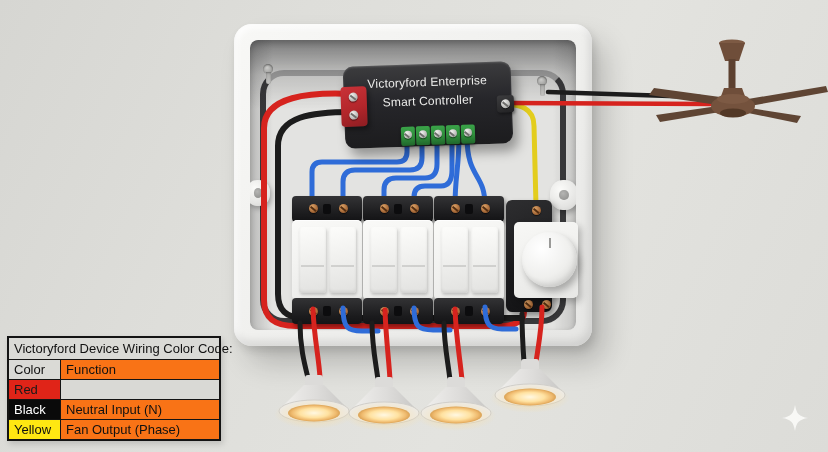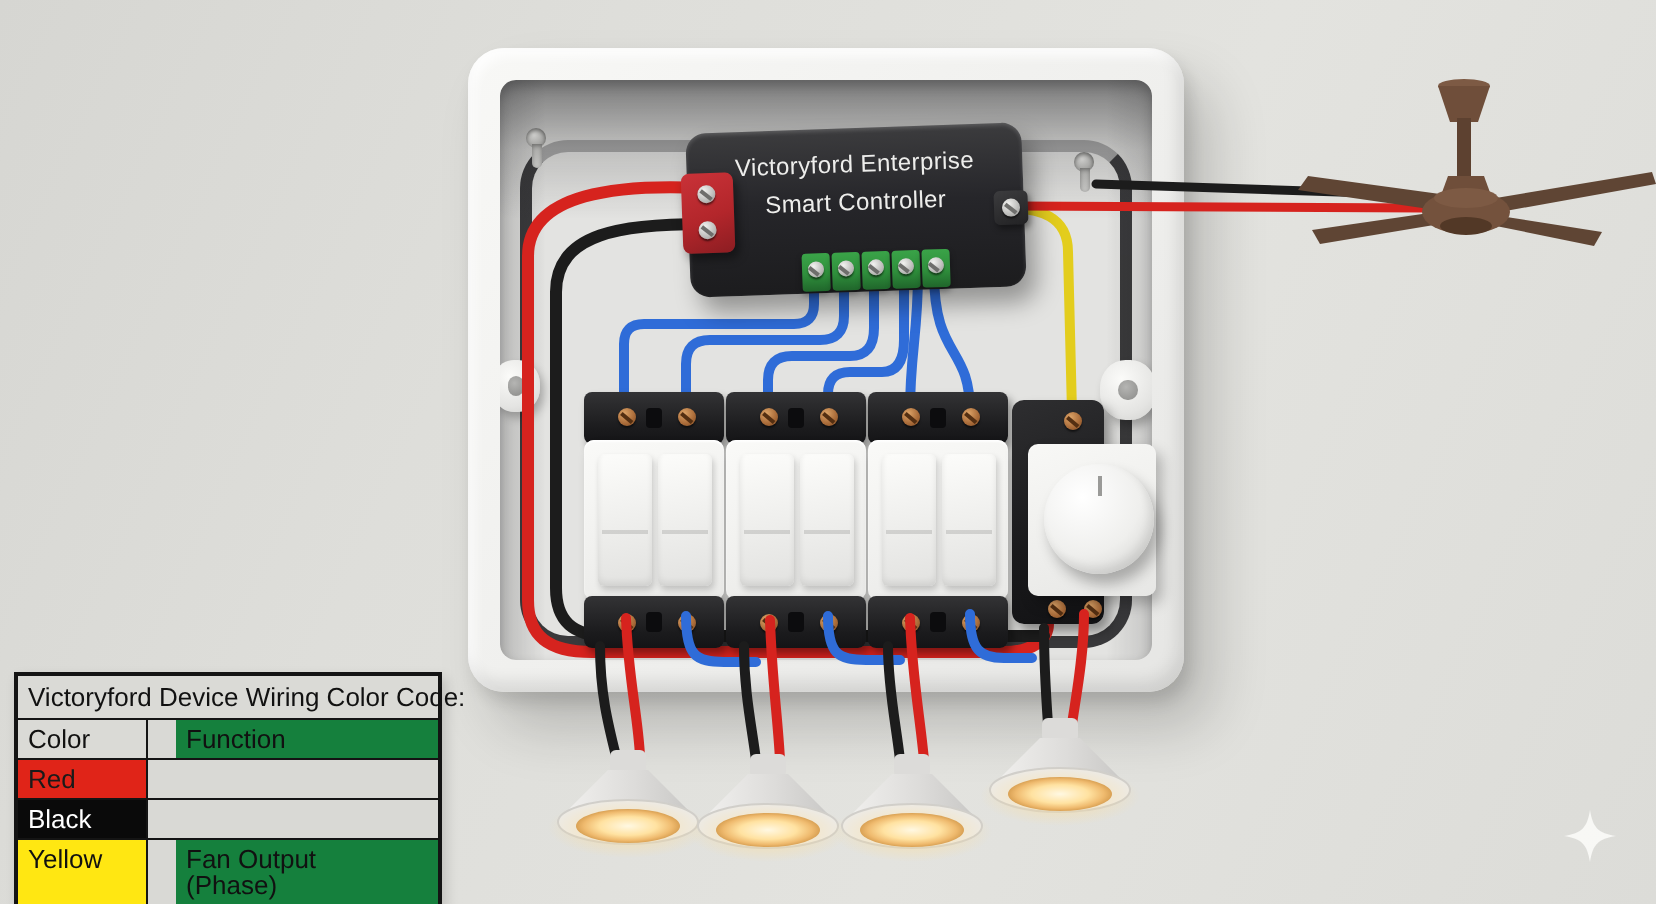--- a/index.html
+++ b/index.html
@@ -97,22 +97,22 @@
   .w-black{stroke:var(--wire-black,#1c1c1c);}
   .w-blue{stroke:var(--wire-blue,#2f6cd8);}
   .w-yellow{stroke:var(--wire-yellow,#e3cd1d);}
   .fan-dark{fill:var(--fan-brown,#5f4534);}
   
   .legend{position:absolute;left:7px;top:336px;width:214px;border:2px solid #141414;
     background:#d9d9d5;color:#111;font-size:13px;line-height:1;box-shadow:2px 3px 6px rgba(0,0,0,.15);}
   .legend-title{padding:4px 4px 4px 5px;border-bottom:1.5px solid #141414;background:#dadad6;white-space:nowrap;}
   .legend-row{display:flex;border-bottom:1.5px solid #141414;}
   .legend-row:last-child{border-bottom:none;}
-  .lc1{width:65px;padding:3px 3px 3px 5px;border-right:1.5px solid #141414;background:#dadad6;}
-  .lc2{flex:1;padding:3px 15px 3px 5px;background:#15803d;margin-left:14px;}
+  .lc1{width:52px;padding:3px 3px 3px 5px;border-right:1.5px solid #141414;background:#dadad6;}
+  .lc2{flex:1;padding:3px 15px 3px 5px;background:#f97316;}
   
   .sparkle{position:absolute;left:782px;top:405px;width:26px;height:26px;opacity:.9;}
 </style>
 </head>
 <body>
 
 <div class="stage">
 
   <div class="enclosure">
     <div class="panel">
@@ -323,20 +323,21 @@
     <div class="legend-title">Victoryford Device Wiring Color Code:</div>
     <div class="legend-row">
       <div class="lc1">Color</div>
       <div class="lc2">Function</div>
     </div>
     <div class="legend-row">
       <div class="lc1" style="background: rgb(224, 36, 24); color: rgb(26, 26, 26);">Red</div>
     </div>
     <div class="legend-row">
       <div class="lc1" style="background: rgb(10, 10, 10); color: rgb(255, 255, 255);">Black</div>
+      <div class="lc2">Neutral Input (N)</div>
     </div>
     <div class="legend-row">
       <div class="lc1" style="background: rgb(255, 231, 18); color: rgb(16, 16, 16);">Yellow</div>
       <div class="lc2">Fan Output (Phase)</div>
     </div>
   </div>
 
   <div class="sparkle">
     <svg width="26" height="26" viewBox="0 0 26 26">
       <path d="M13 0 C14.5 9 17 11.5 26 13 C17 14.5 14.5 17 13 26 C11.5 17 9 14.5 0 13 C9 11.5 11.5 9 13 0 Z" fill="#fbfbf9"></path>

